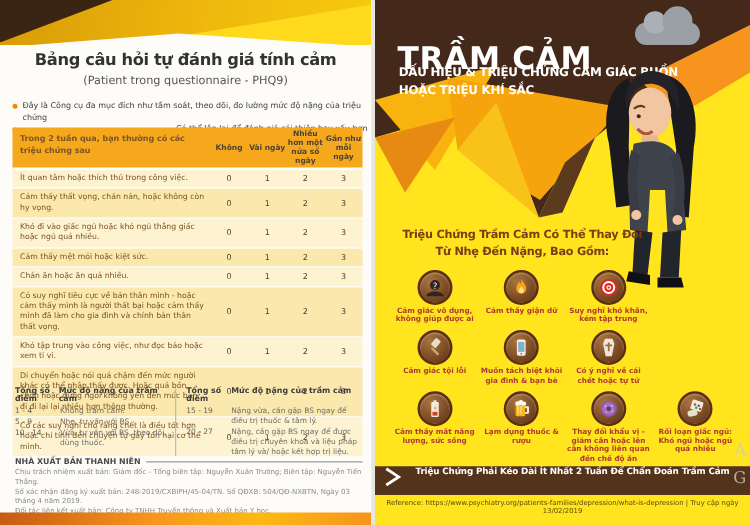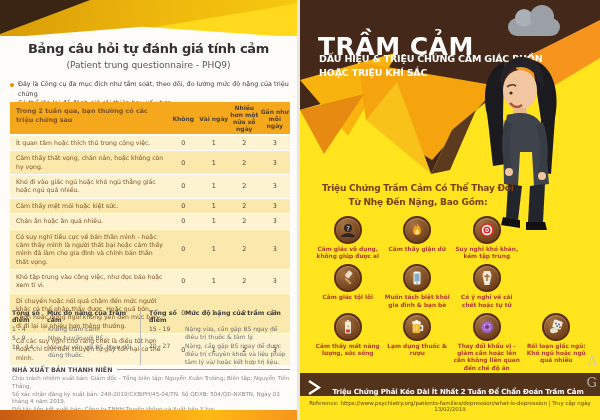--- a/index.html
+++ b/index.html
@@ -8,21 +8,21 @@
 
   
   #left-page { position:absolute; left:0; top:0; width:300px; height:420px; background:#fdfcf8; border-right:3px solid #e8e6e0; overflow:hidden; }
   .lp-band { position:absolute; left:0; top:0; width:100%; height:36px; background:linear-gradient(100deg,#d89b07,#efb80d 55%,#f6c90f); }
   .lp-band-bright { position:absolute; left:0; top:0; width:100%; height:36px; background:#ffd91c; clip-path:polygon(34% 100%,100% 10%,100% 100%); }
   .lp-band-white { position:absolute; left:0; top:24px; width:100%; height:14px; background:#fdfcf8; clip-path:polygon(0 100%,48% 20%,100% 95%,100% 100%); }
   .lp-corner { position:absolute; left:0; top:0; width:90px; height:34px; background:#3a2413; clip-path:polygon(0 0,100% 0,0 100%); }
   .lp-title { position:absolute; left:0; top:41px; width:100%; text-align:center; font-size:13px; font-weight:bold; color:#333; letter-spacing:-0.3px; }
   .lp-subtitle { position:absolute; left:0; top:60px; width:100%; text-align:center; font-size:9px; color:#565656; }
   .lp-bullets { position:absolute; left:10px; top:80px; width:284px; }
-  .lp-bullet { font-size:6.4px; color:#3f3f3f; line-height:1.5; display:flex; gap:4px; }
+  .lp-bullet { font-size:6.4px; color:#3f3f3f; line-height:1.5; display:flex; gap:4px;justify-content:space-between; }
   .lp-bullet .dot { width:4px; height:4px; border-radius:50%; background:#f08a00; flex:0 0 4px; margin-top:2.5px; }
 
   .phq-table { position:absolute; left:10px; top:102px; width:280px; }
   .thead { display:flex; background:#f5a81c; color:#8e2f0f; font-weight:bold; border-bottom:2px solid #fff; }
   .thead .qcell { font-size:6.4px; padding:5px 4px 5px 6px; }
   .thead .scell { font-size:6px; align-self:center; }
   .trow { display:flex; background:#fdf3d1; border-bottom:1.5px solid #fff; }
   .trow.alt { background:#fae8ad; }
   .qcell { flex:0 0 158px; font-size:6.2px; color:#7c5326; padding:3px 4px 3px 6px; line-height:1.35; }
   .scell { flex:1; text-align:center; font-size:6.4px; color:#4f4135; align-self:center; padding:2px 0; }
@@ -55,40 +55,40 @@
   .cloud::before { content:""; position:absolute; left:7px; top:-9px; width:18px; height:18px; border-radius:50%; background:#aab0b5; }
   .cloud::after { content:""; position:absolute; left:22px; top:-13px; width:24px; height:24px; border-radius:50%; background:#9aa0a6; }
   .character { position:absolute; left:168px; top:52px; }
   .rp-heading { position:absolute; left:22px; top:182px; color:#7a3e12; font-size:9px; font-weight:bold; line-height:1.5; letter-spacing:-0.2px;text-align:center; }
 
   .symp-grid { position:absolute; left:14px; top:216px; width:276px; display:grid; grid-template-columns:repeat(4,1fr); column-gap:2px; row-gap:4px; }
   .symp { display:flex; flex-direction:column; align-items:center; text-align:center; }
   .coin { width:28px; height:28px; border-radius:50%; background:radial-gradient(circle at 35% 30%, #a9743f, #6e3f1c 75%); border:2px solid #5a2f12; display:flex; align-items:center; justify-content:center; box-shadow:inset 0 1px 2px rgba(255,255,255,.35); }
   .symp-label { margin-top:2px; font-size:5.8px; line-height:1.25; color:#b03a2e; font-weight:bold; }
 
-  .rp-banner { position:absolute; left:0; bottom:24px; width:100%; height:23px; background:#54331b; display:flex; align-items:flex-end; }
+  .rp-banner { position:absolute; left:0; bottom:24px; width:100%; height:23px; background:#54331b; display:flex; align-items:flex-start; }
   .rp-banner .chev { margin-left:6px; }
   .rp-banner .txt { flex:1; text-align:center; color:#fff; font-size:7px; font-weight:bold; letter-spacing:-0.1px; padding-right:10px; }
   .rp-ref { position:absolute; left:0; bottom:8px; width:100%; text-align:center; font-size:5.5px; color:#5d4a08; }
   .wm { position:absolute; right:3px; color:#c9c9c9; font-family:"DejaVu Serif", serif; font-size:13px; opacity:.8; }
   .wm.a { bottom:52px; } .wm.g { bottom:30px; }
 </style>
 </head>
 <body>
 
 <div id="stage">
 
   <div id="left-page">
     <div class="lp-band"></div>
     <div class="lp-band-bright"></div>
     <div class="lp-band-white"></div>
     <div class="lp-corner"></div>
 
     <div class="lp-title">Bảng câu hỏi tự đánh giá tính cảm</div>
-    <div class="lp-subtitle">(Patient trung questionnaire - PHQ9)</div>
+    <div class="lp-subtitle">(Patient trong questionnaire - PHQ9)</div>
 
     <div class="lp-bullets">
       <div class="lp-bullet">
         <span class="dot"></span>
         <span>Đây là Công cụ đa mục đích như tầm soát, theo dõi, đo lường mức độ nặng của triệu chứng</span>
       </div>
       <div class="lp-bullet">
         <span class="dot"></span>
         <span>Có thể lập lại để đánh giá cải thiện hay xấu hơn</span>
       </div>

